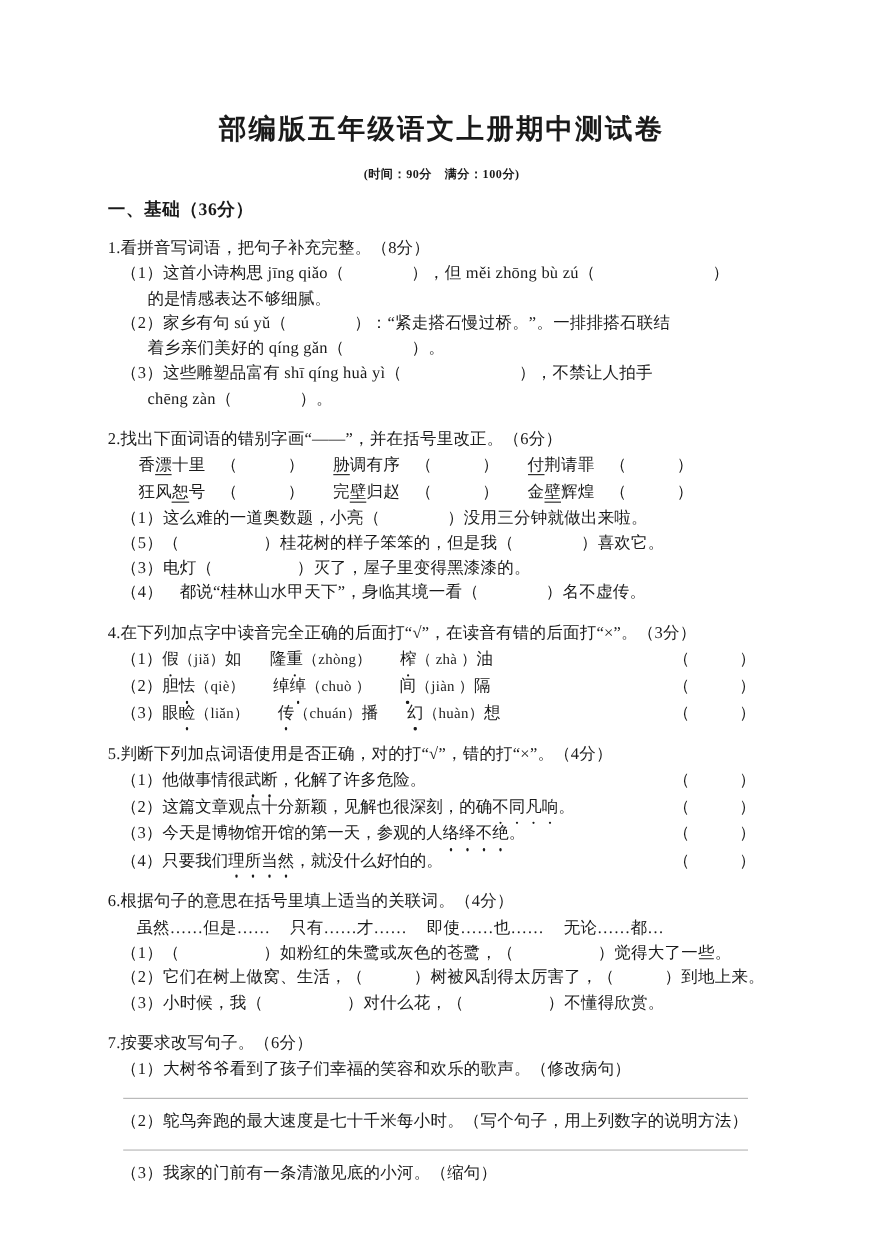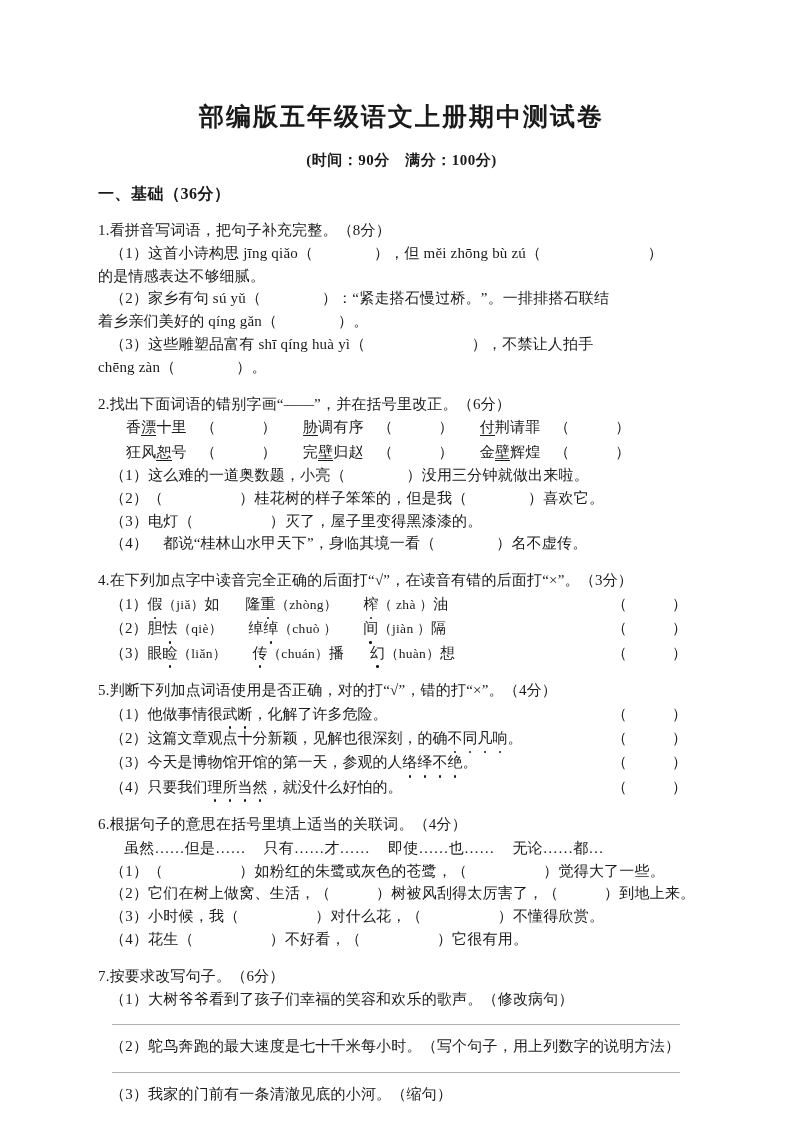--- a/index.html
+++ b/index.html
@@ -24,21 +24,21 @@
   .doc-title {
     text-align: center;
     font-size: 25px;
     font-weight: bold;
     letter-spacing: 2px;
     margin: 0 0 18px 0;
     font-family: "DejaVu Serif", "Liberation Serif", serif;
   }
   .doc-subtitle {
     text-align: center;
-    font-size: 15px;
+    font-size: 11px;
     font-weight: bold;
     margin: 0 0 14px 0;
     letter-spacing: 0.5px;
   }
   .section-heading {
     font-size: 16px;
     font-weight: bold;
     margin: 0 0 2px 0;
     letter-spacing: 0.5px;
   }
@@ -54,20 +54,21 @@
   .sub {
     font-size: 15px;
     line-height: 1.52;
     margin: 0;
     text-indent: 0;
     padding-left: 12px;
     letter-spacing: 0.2px;
   }
   .cont {
     padding-left: 0;
+    margin-left: 36px;
   }
   .py {
     font-family: "Liberation Serif", "DejaVu Serif", serif;
     font-size: 13.5px;
     letter-spacing: 0.3px;
   }
   .dotted {
     position: relative;
   }
   .dotted > span {
@@ -143,21 +144,21 @@
 
   <div class="q q-stem">2.找出下面词语的错别字画“——”，并在括号里改正。（6分）</div>
   <div class="wordgrid">
     <span class="cell"><span><span>香</span><span class="uline">漂</span><span>十</span><span>里</span></span><span class="w-gap-sm"></span><span>（　　　）</span></span><span class="w-gap"></span><span class="cell"><span><span class="uline">胁</span><span>调</span><span>有</span><span>序</span></span><span class="w-gap-sm"></span><span>（　　　）</span></span><span class="w-gap"></span><span class="cell"><span><span class="uline">付</span><span>荆</span><span>请</span><span>罪</span></span><span class="w-gap-sm"></span><span>（　　　）</span></span>
   </div>
   <div class="wordgrid">
     <span class="cell"><span><span>狂</span><span>风</span><span class="uline">恕</span><span>号</span></span><span class="w-gap-sm"></span><span>（　　　）</span></span><span class="w-gap"></span><span class="cell"><span><span>完</span><span class="uline">壁</span><span>归</span><span>赵</span></span><span class="w-gap-sm"></span><span>（　　　）</span></span><span class="w-gap"></span><span class="cell"><span><span>金</span><span class="uline">壁</span><span>辉</span><span>煌</span></span><span class="w-gap-sm"></span><span>（　　　）</span></span>
   </div>
 
   <div class="sub">（1）这么难的一道奥数题，小亮（　　　　）没用三分钟就做出来啦。</div>
-  <div class="sub">（2）（　　　　　）桂花树的样子笨笨的，但是我（　　　　）喜欢它。</div>
+  <div class="sub">（5）（　　　　　）桂花树的样子笨笨的，但是我（　　　　）喜欢它。</div>
   <div class="sub">（3）电灯（　　　　　）灭了，屋子里变得黑漆漆的。</div>
   <div class="sub">（4）　都说“桂林山水甲天下”，身临其境一看（　　　　）名不虚传。</div>
 
   <div class="q q-stem">4.在下列加点字中读音完全正确的后面打“√”，在读音有错的后面打“×”。（3分）</div>
   <div class="row-flex">
     <span class="grow"><span>（1）</span><span class="dotted"><span>假</span></span><span class="py">（jiǎ）</span><span>如</span><span class="w-gap"></span><span>隆<span class="dotted"><span>重</span></span></span><span class="py">（zhòng）</span><span class="w-gap"></span><span class="dotted"><span>榨</span></span><span class="py">（ zhà ）</span><span>油</span></span>
     <span class="tail">（　　　）</span>
   </div>
   <div class="row-flex">
     <span class="grow"><span>（2）</span><span>胆<span class="dotted"><span>怯</span></span></span><span class="py">（qiè）</span><span class="w-gap"></span><span>绰<span class="dotted"><span>绰</span></span></span><span class="py">（chuò ）</span><span class="w-gap"></span><span class="dotted"><span>间</span></span><span class="py">（jiàn ）</span><span>隔</span></span>
@@ -186,21 +187,20 @@
     <span class="tail">（　　　）</span>
   </div>
 
   <div class="q q-stem">6.根据句子的意思在括号里填上适当的关联词。（4分）</div>
   <div class="conj-line">
     <span class="citem">虽然……但是……</span><span class="c-gap"></span><span class="citem">只有……才……</span><span class="c-gap"></span><span class="citem">即使……也……</span><span class="c-gap"></span><span class="citem">无论……都…</span>
   </div>
   <div class="sub">（1）（　　　　　）如粉红的朱鹭或灰色的苍鹭，（　　　　　）觉得大了一些。</div>
   <div class="sub">（2）它们在树上做窝、生活，（　　　）树被风刮得太厉害了，（　　　）到地上来。</div>
   <div class="sub">（3）小时候，我（　　　　　）对什么花，（　　　　　）不懂得欣赏。</div>
-  <div class="sub">（4）花生（　　　　　）不好看，（　　　　　）它很有用。</div>
 
   <div class="q q-stem">7.按要求改写句子。（6分）</div>
   <div class="sub">（1）大树爷爷看到了孩子们幸福的笑容和欢乐的歌声。（修改病句）</div>
   <div class="answer-line"></div>
   <div class="sub">（2）鸵鸟奔跑的最大速度是七十千米每小时。（写个句子，用上列数字的说明方法）</div>
   <div class="answer-line"></div>
   <div class="sub">（3）我家的门前有一条清澈见底的小河。（缩句）</div>
 
 </div>
 

